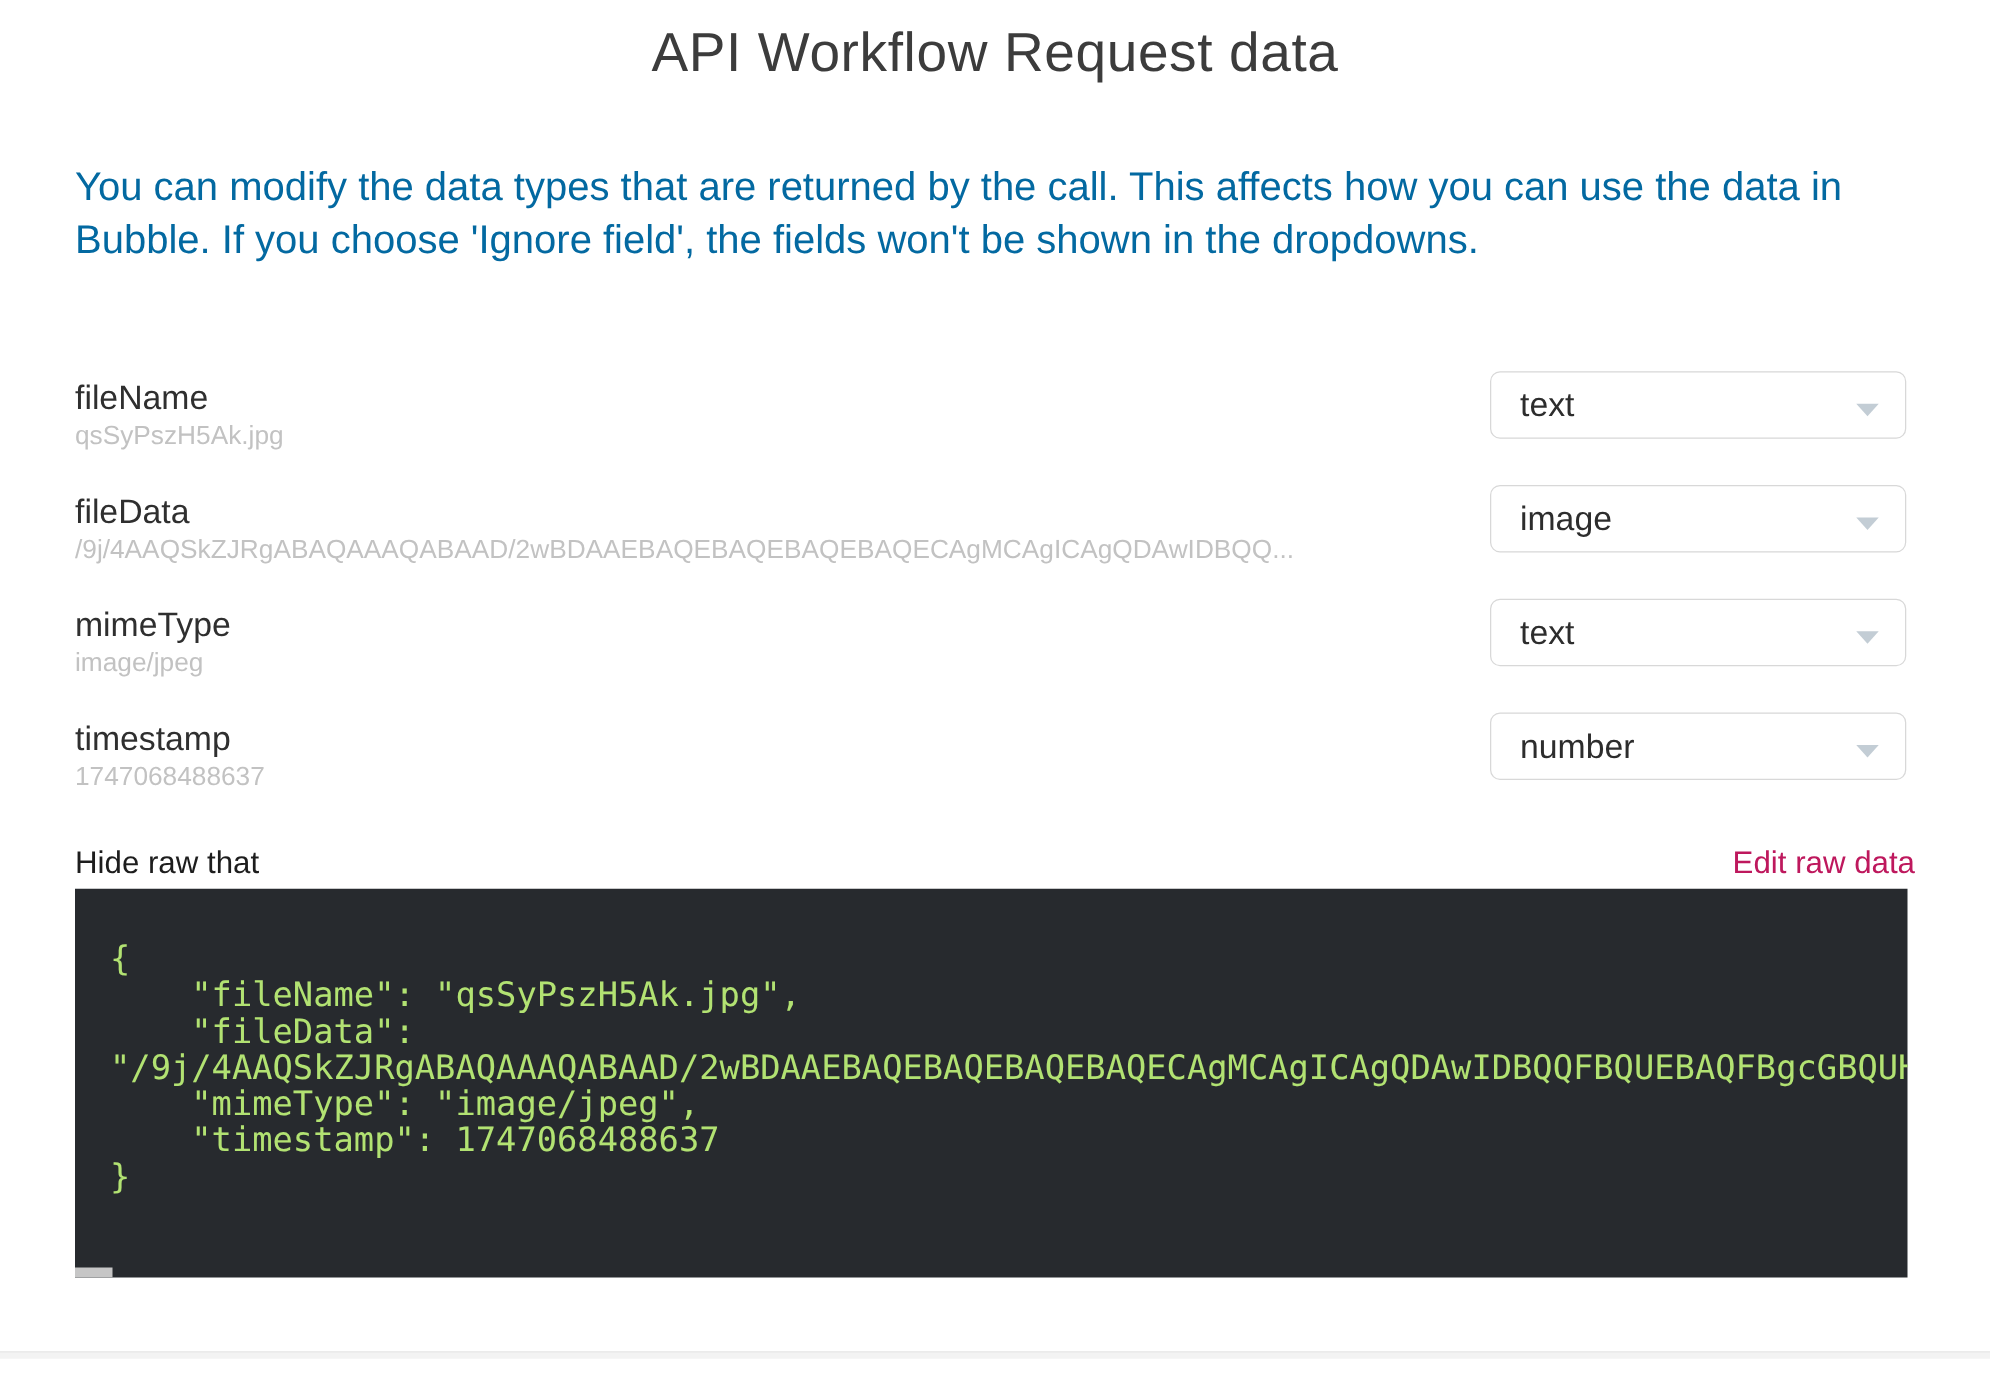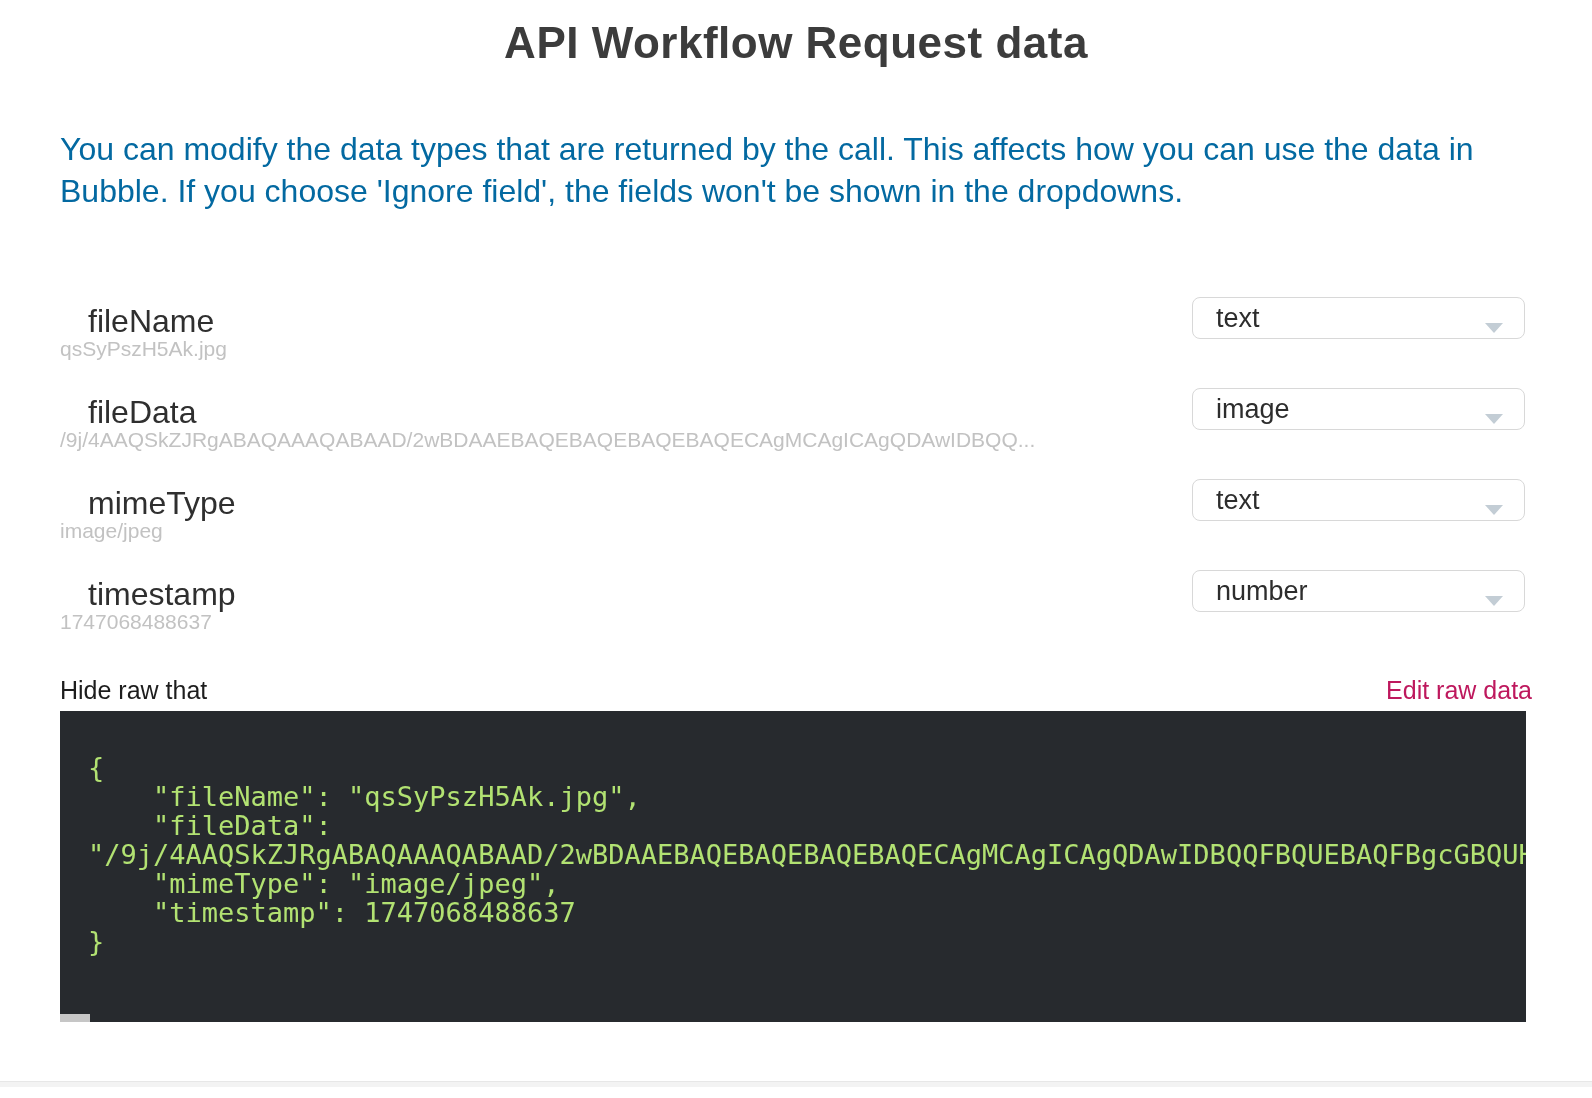--- a/index.html
+++ b/index.html
@@ -13,21 +13,21 @@
     color: #3d3d3d;
   }
   .title {
     position: absolute;
     top: 18px;
     left: 0;
     width: 1592px;
     margin: 0;
     text-align: center;
     font-size: 44px;
-    font-weight: 700;
+    font-weight: 400;
     color: #3c3c3c;
     letter-spacing: 0.5px;
   }
   .desc {
     position: absolute;
     top: 128px;
     left: 60px;
     width: 1462px;
     margin: 0;
     font-size: 32px;
@@ -37,40 +37,39 @@
   .field-row {
     position: absolute;
     left: 60px;
     width: 1465px;
     height: 58px;
   }
   .field-name {
     position: absolute;
     top: 6px;
     left: 0;
-    font-size: 32px;
+    font-size: 27px;
     color: #2f2f2f;
-    margin-left: 28px;
   }
   .field-sample {
     position: absolute;
     top: 40px;
     left: 0;
     max-width: 1090px;
     font-size: 21px;
     color: #c2c2c2;
     white-space: nowrap;
     overflow: hidden;
   }
   .dropdown {
     position: absolute;
     right: 0;
     top: 0;
     width: 333px;
-    height: 42px;
+    height: 54px;
     box-sizing: border-box;
     background: #ffffff;
     border: 1px solid #d8d8d8;
     border-radius: 8px;
     display: flex;
     align-items: center;
     padding-left: 23px;
     cursor: pointer;
   }
   .dropdown-value {

